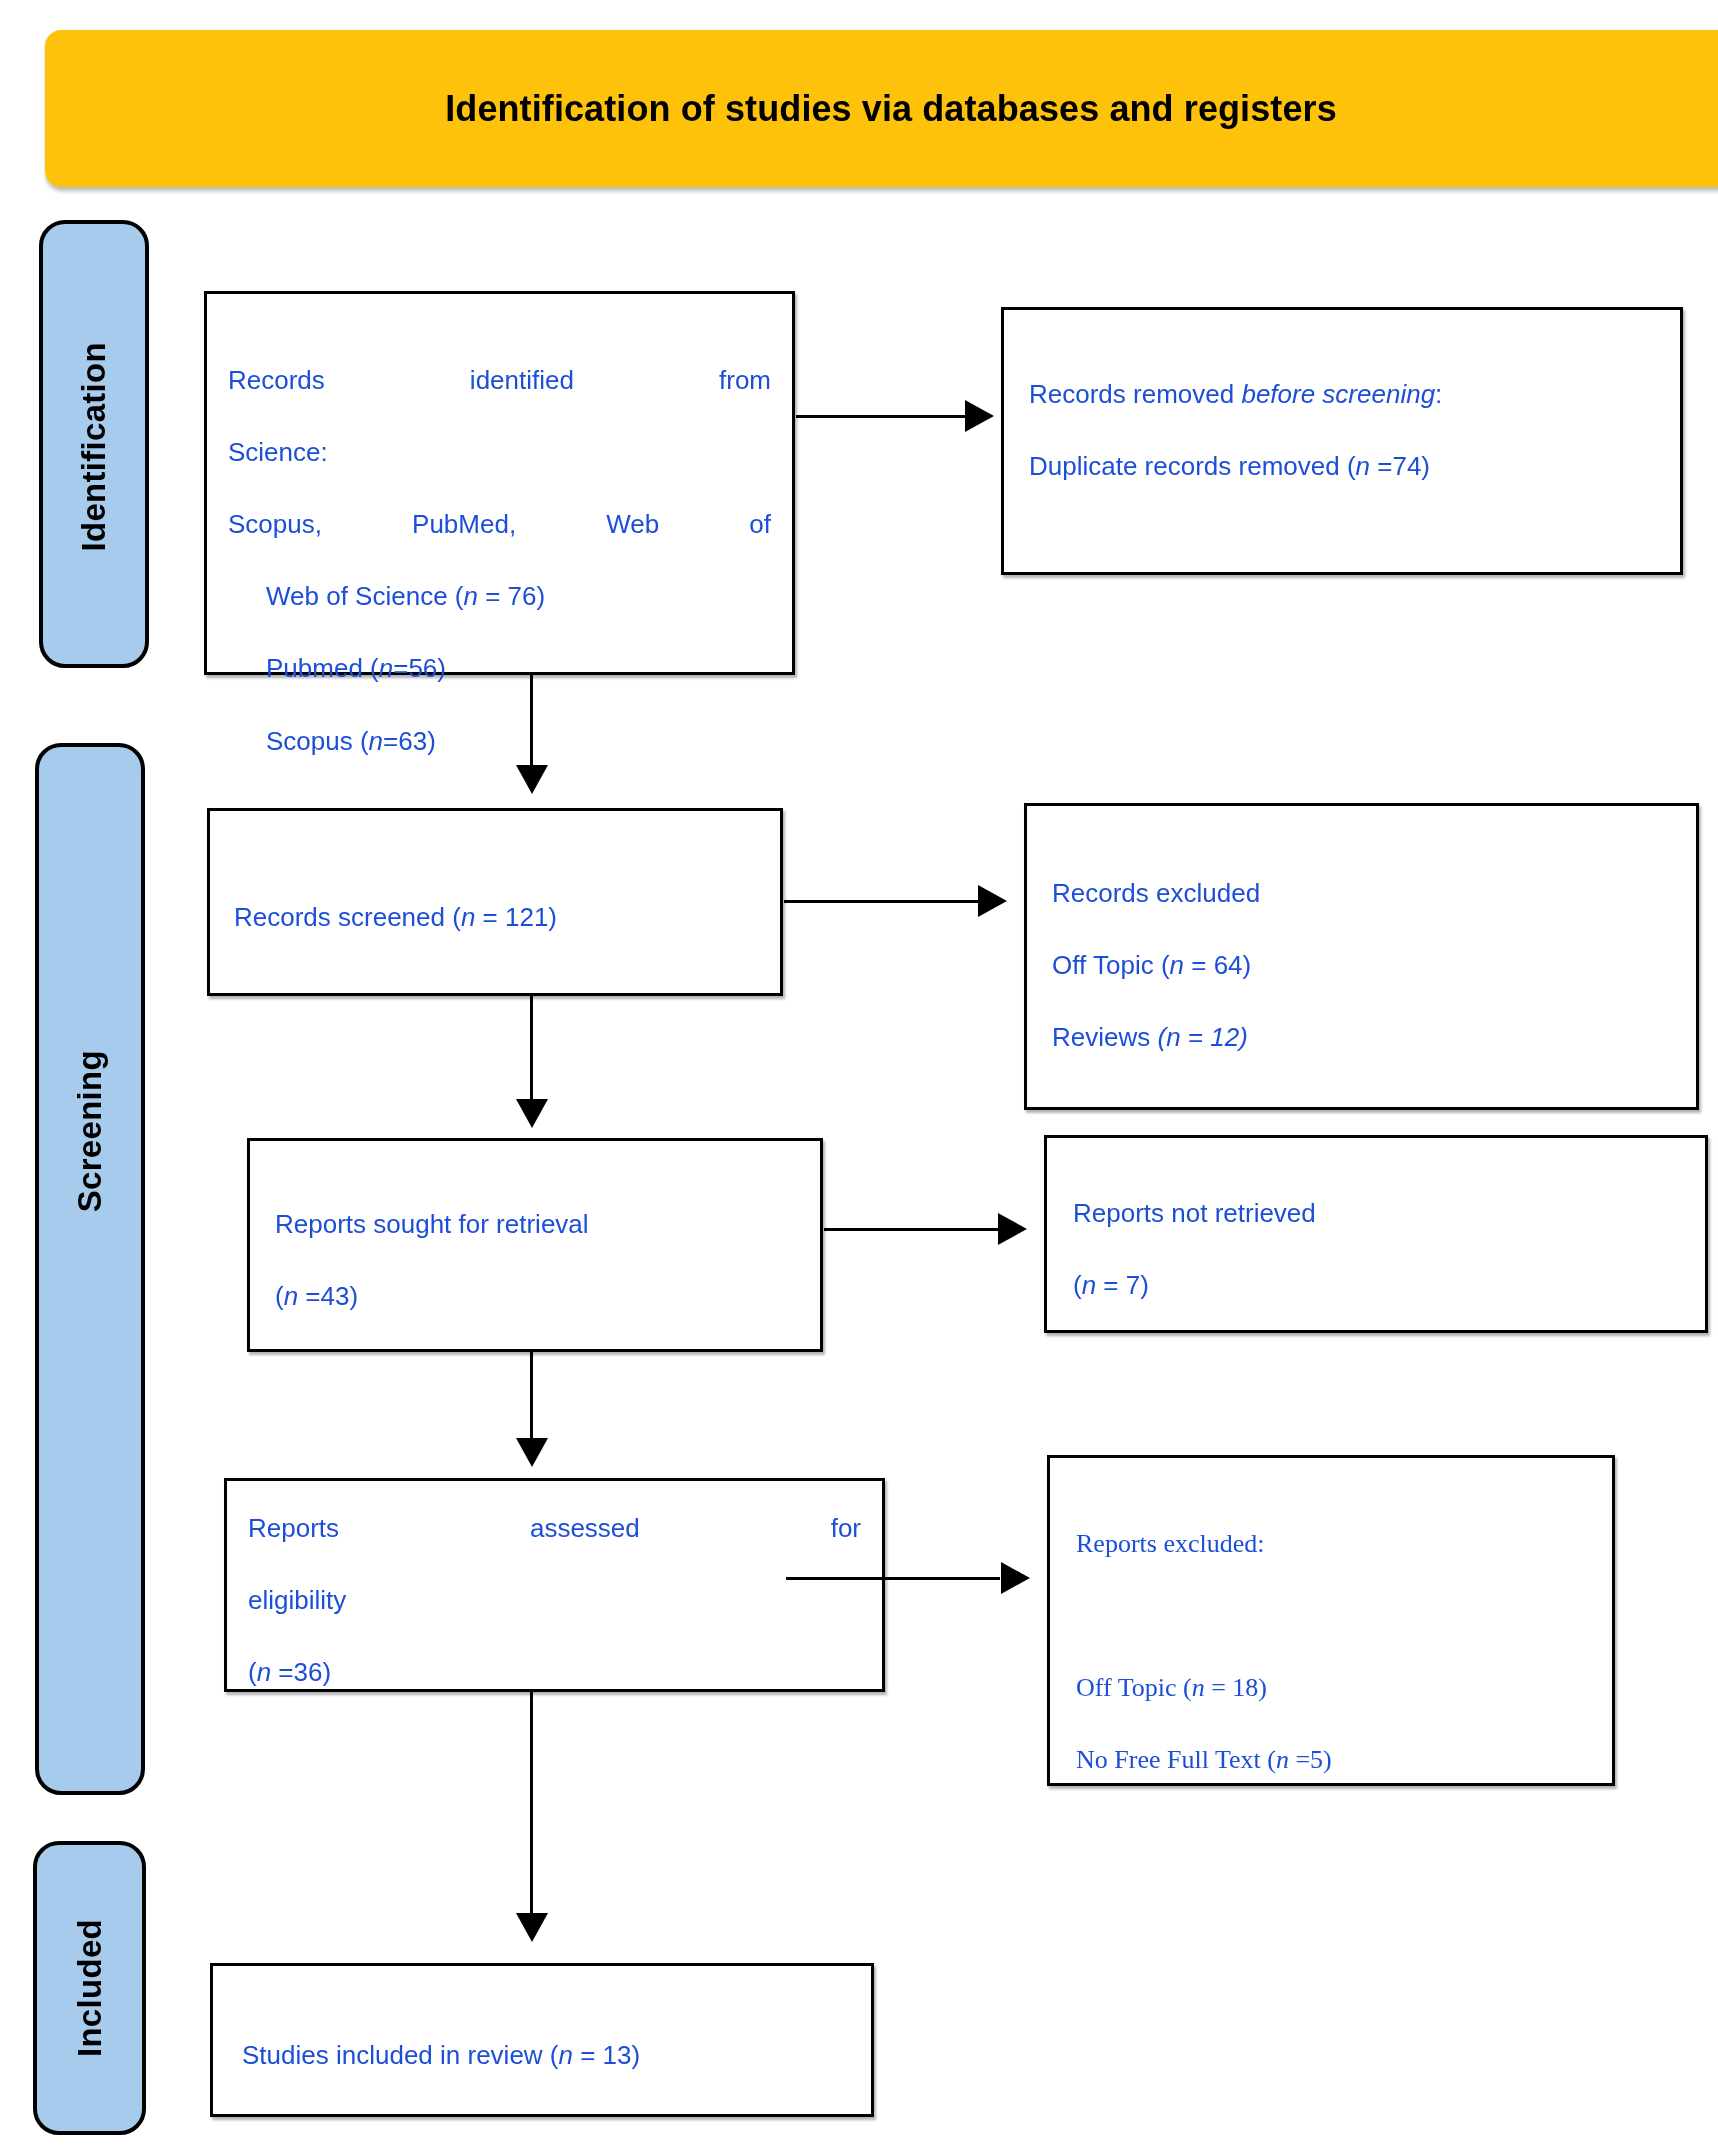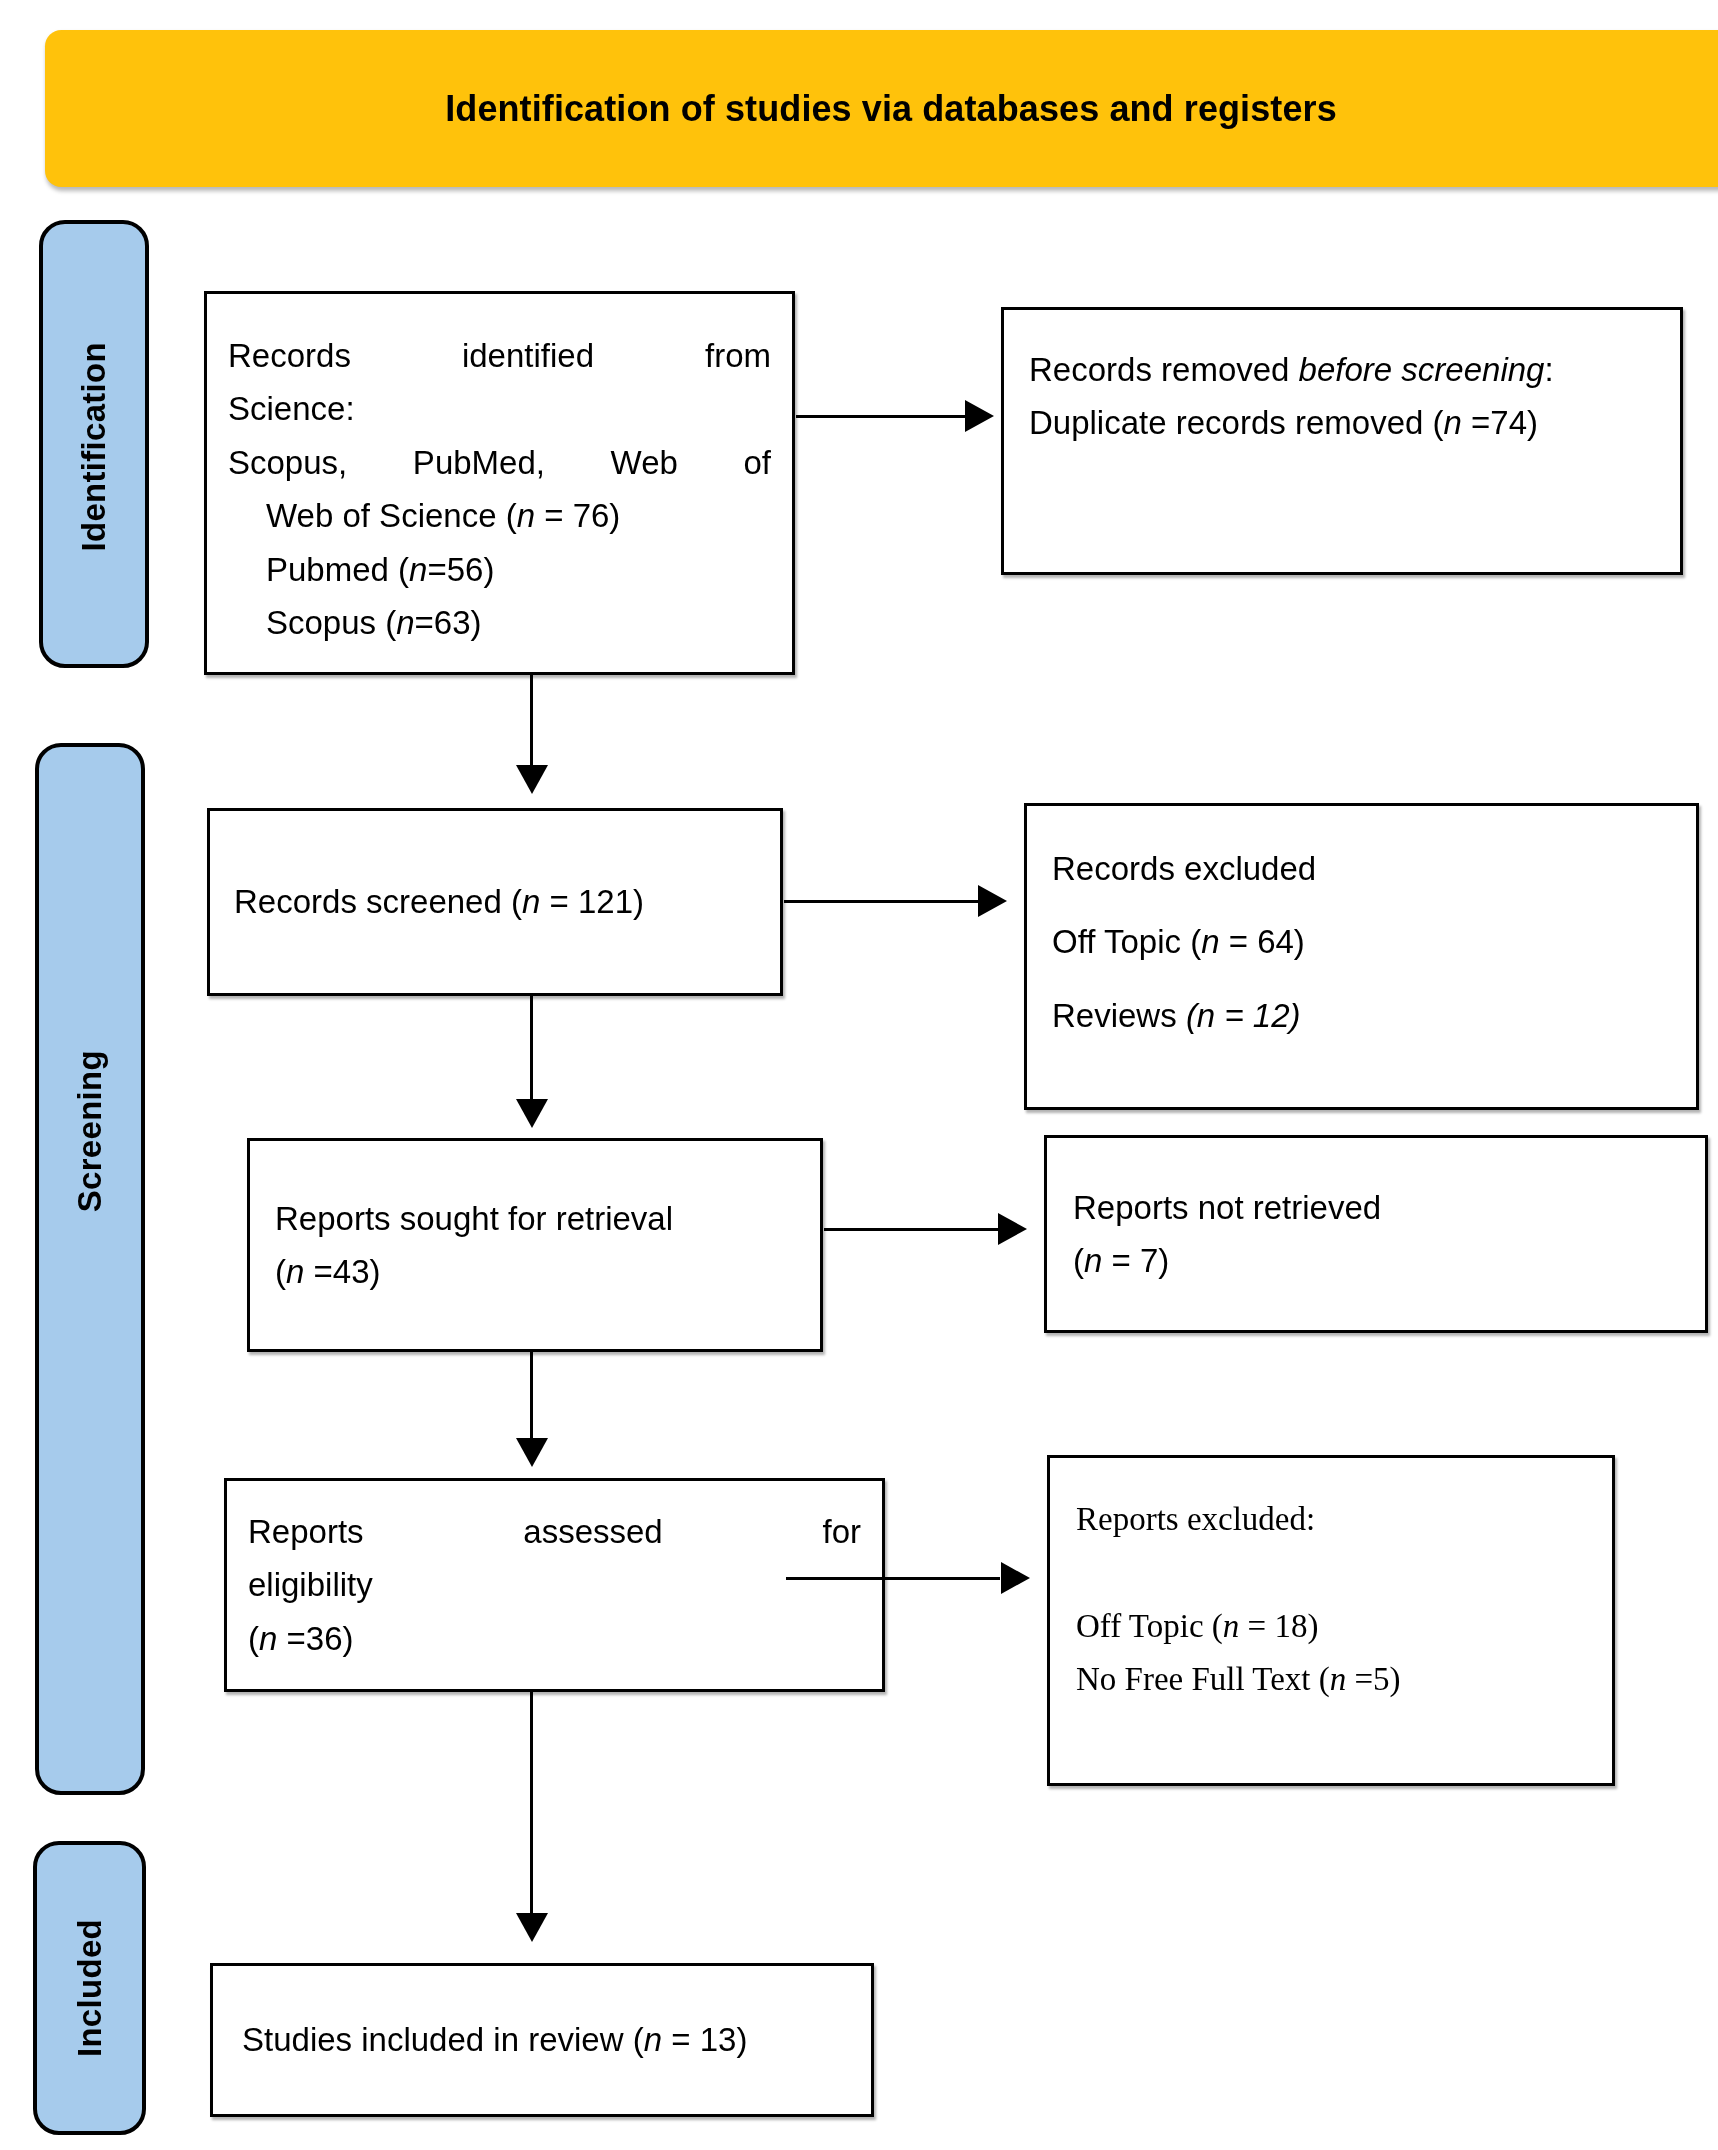--- a/index.html
+++ b/index.html
@@ -81,24 +81,25 @@
     box-shadow: 1.9px 2.5px 2.5px rgba(0,0,0,0.30);
   }
   .box-inner {
     padding: 0 21px;
     height: 100%;
     display: flex;
     flex-direction: column;
     justify-content: center;
   }
   .line {
-    font-size: 33px;
+    font-size: 26px;
     line-height: 1.62;
-    color: #000000;
+    color: #1d4ed8;
     white-space: pre-wrap;
+    margin-top: 30px;
   }
   .line.justify {
     text-align: justify;
     text-align-last: justify;
   }
   .line.indent { padding-left: 38px; }
   .ital { font-style: italic; }
 
   
   #box-identified   { left: 204px;  top: 291px;  width: 591px;  height: 384px; }
@@ -106,21 +107,21 @@
   #box-screened     { left: 207px;  top: 808px; width: 576px;  height: 188px; }
   #box-excluded-rec { left: 1024px; top: 803px; width: 675px; height: 307px; }
   #box-sought       { left: 247px;  top: 1138px; width: 576px;  height: 214px; }
   #box-notretrieved { left: 1044px; top: 1135px; width: 664px; height: 198px; }
   #box-assessed     { left: 224px;  top: 1478px; width: 661px;  height: 214px; }
   #box-excluded-rep { left: 1047px; top: 1455px; width: 568px; height: 331px; font-family: Liberation Serif, serif; }
   #box-included     { left: 210px;  top: 1963px; width: 664px; height: 154px; }
 
   #box-identified .box-inner  { padding-top: 35px; justify-content: flex-start; }
   #box-removed .box-inner     { padding-top: 33px; padding-left: 25px; justify-content: flex-start; }
-  #box-excluded-rec .box-inner{ padding-top: 36px; padding-left: 25px; justify-content: flex-start; gap: 20px; }
+  #box-excluded-rec .box-inner{ padding-top: 36px; padding-left: 25px; justify-content: flex-start; }
   #box-notretrieved .box-inner{ padding-left: 26px; }
   #box-excluded-rep .box-inner{ padding-top: 35px; padding-left: 26px; justify-content: flex-start; }
   #box-sought .box-inner      { padding-left: 25px; }
   #box-assessed .box-inner    { padding-left: 21px; }
   #box-screened .box-inner    { padding-left: 24px; }
   #box-included .box-inner    { padding-left: 29px; border-radius: 22px; }
 
   
   .vline {
     position: absolute;

